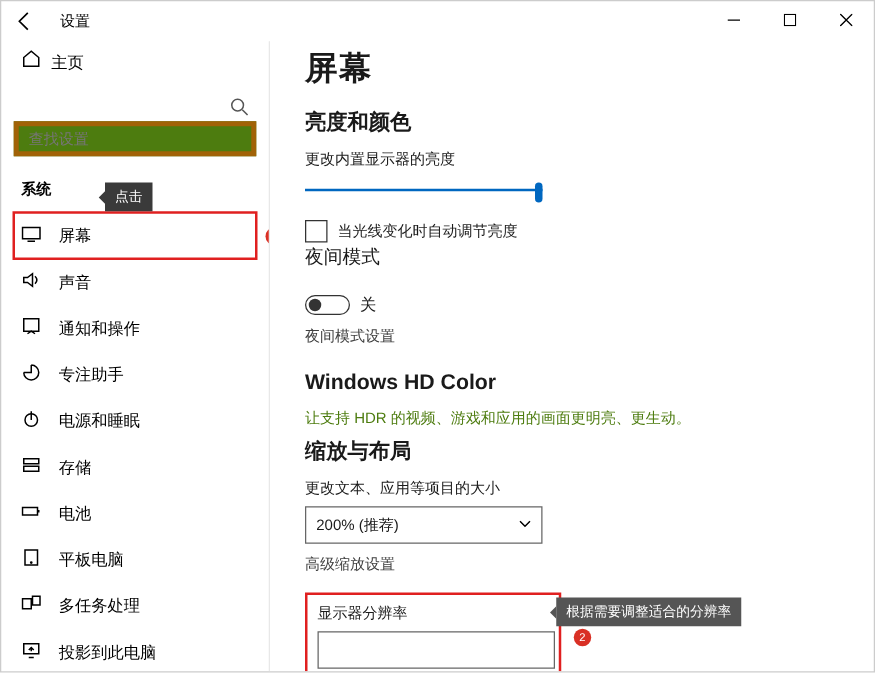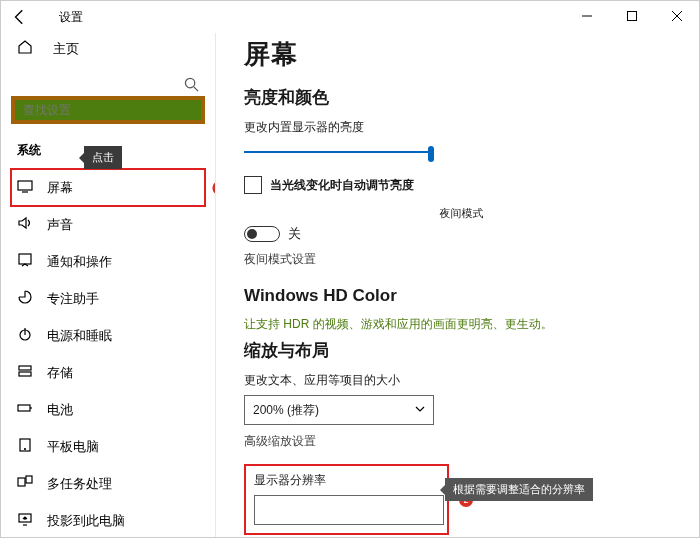--- a/index.html
+++ b/index.html
@@ -1,49 +1,49 @@
 <!DOCTYPE html>
 <html><head>
 <meta charset="utf-8">
 <style>
 * { margin: 0; padding: 0; box-sizing: border-box; font-family: "Microsoft YaHei", "Segoe UI", sans-serif; }
 body { background: #fff; width: 700px; height: 538px; overflow: hidden; position: relative; border: 1px solid #ccc; }
 .titlebar { height: 32px; display: flex; align-items: center; padding-left: 10px; }
-.titlebar-left { display: flex; align-items: center; gap: 30px; }
+.titlebar-left { display: flex; align-items: center; gap: 19px; }
 .back-arrow { width: 18px; height: 18px; display: flex; align-items: center; justify-content: center; cursor: pointer; }
 .ttl { font-size: 12px; }
 .win-controls { position: absolute; right: 0; top: 0; display: flex; }
 .wc { width: 45px; height: 30px; display: flex; align-items: center; justify-content: center; cursor: pointer; }
 .wc svg { width: 10px; height: 10px; }
 .layout { display: flex; height: calc(100% - 32px); }
 .sidebar { width: 215px; padding: 0 10px 0 10px; border-right: 1px solid #e8e8e8; overflow: hidden; }
-.home-row { display: flex; align-items: center; gap: 20px; padding: 6px 6px 12px 6px; cursor: pointer; }
+.home-row { display: flex; align-items: center; gap: 8px; padding: 6px 6px 12px 6px; cursor: pointer; }
 .home-row svg { width: 16px; height: 16px; }
 .home-lbl { font-size: 13px; }
 .search { position: relative; margin-bottom: 14px; }
 .search input { width: 100%; height: 28px; border: 4px solid #a16207; padding: 0 28px 0 8px; font-size: 12px; background: #4d7c0f; outline: none; margin-top: 25px; }
 .search-icon { position: absolute; right: 6px; top: 6px; width: 15px; height: 15px; pointer-events: none; }
 .group-hdr { font-size: 12px; font-weight: 600; padding: 4px 6px 10px 6px; }
 .nav { list-style: none; }
 .nav li { display: flex; align-items: center; gap: 14px; padding: 9px 6px; font-size: 13px; cursor: pointer; position: relative; }
 .nav li svg { width: 16px; height: 16px; flex: 0 0 16px; }
 .nav li.sel { outline: 2px solid #e02020; outline-offset: -1px; }
 .step-badge { position: absolute; width: 14px; height: 14px; background: #d93025; color: #fff; border-radius: 50%; font-size: 9px; display: flex; align-items: center; justify-content: center; right: -6px; top: 50%; transform: translate(110%, -50%); }
 .tip { position: absolute; left: 83px; top: 145px; background: #3a3a3a; color: #fff; font-size: 11px; padding: 4px 8px; white-space: nowrap; }
 .tip::before { content: ""; position: absolute; left: -5px; top: 50%; transform: translateY(-50%); border: 5px solid transparent; border-right-color: #3a3a3a; border-left: 0; }
 .content { flex: 1; padding: 4px 20px 0 28px; overflow: hidden; font-size: 13px; color: #1a1a1a; }
 .pg-title { font-size: 26px; font-weight: 600; margin-bottom: 14px; letter-spacing: 1px; }
 .sec-title { font-size: 17px; font-weight: 600; margin-bottom: 10px; }
 .lbl-sm { font-size: 12px; margin-bottom: 6px; }
 .slider { position: relative; width: 190px; height: 20px; margin-bottom: 14px; }
 .slider-track { position: absolute; top: 9px; left: 0; right: 0; height: 2px; background: #0067c0; }
 .slider-thumb { position: absolute; right: 0; top: 4px; width: 6px; height: 16px; background: #0067c0; border-radius: 3px; }
-.chk-row { display: flex; align-items: center; gap: 8px; font-size: 12px; margin-bottom: 12px; font-weight: bold; }
+.chk-row { display: flex; align-items: center; gap: 8px; font-size: 12px; margin-bottom: 2px; }
 .chk { width: 18px; height: 18px; border: 1px solid #333; background: #fff; }
-.sub-lbl { font-size: 11px; margin-bottom: 4px; text-align: center; }
+.sub-lbl { font-size: 15px; margin-bottom: 20px; }
 .toggle-row { display: flex; align-items: center; gap: 8px; margin-bottom: 8px; }
 .toggle { width: 36px; height: 16px; border: 1px solid #333; border-radius: 8px; position: relative; background: #fff; }
 .toggle-knob { position: absolute; left: 2px; top: 2px; width: 10px; height: 10px; background: #333; border-radius: 50%; }
 .link { color: #404040; font-size: 12px; cursor: pointer; display: inline-block; }
 .blk { margin-bottom: 18px; }
 .hd-desc { font-size: 12px; color: #4d7c0f; margin-bottom: 6px; }
 .dd { width: 190px; height: 30px; border: 1px solid #666; display: flex; align-items: center; justify-content: space-between; padding: 0 8px; font-size: 12px; background: #fff; cursor: pointer; }
 .chev { width: 10px; height: 10px; }
 .res-wrap { border: 2px solid #e02020; padding: 6px 8px 8px 8px; margin-bottom: 8px; position: relative; width: 205px; }
 .badge2 { position: absolute; right: -26px; top: 50%; transform: translateY(-50%); width: 14px; height: 14px; background: #d93025; color: #fff; border-radius: 50%; font-size: 9px; display: flex; align-items: center; justify-content: center; }

